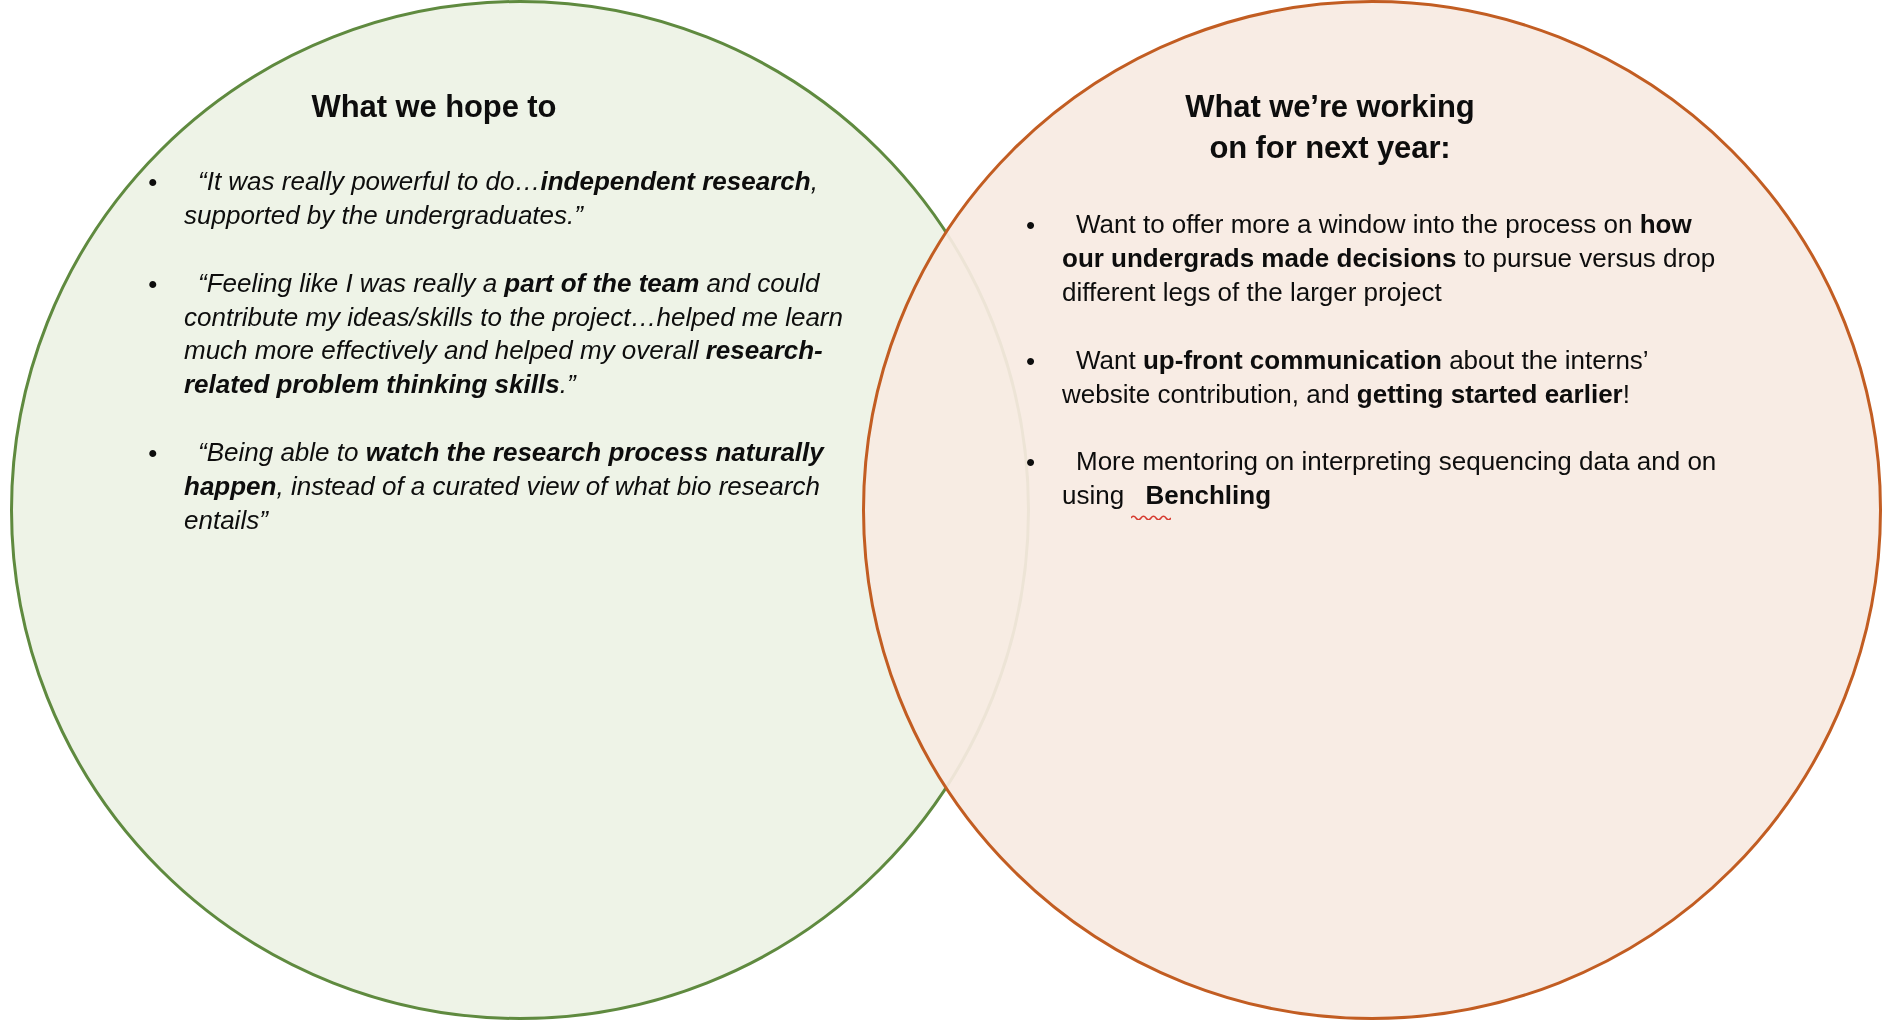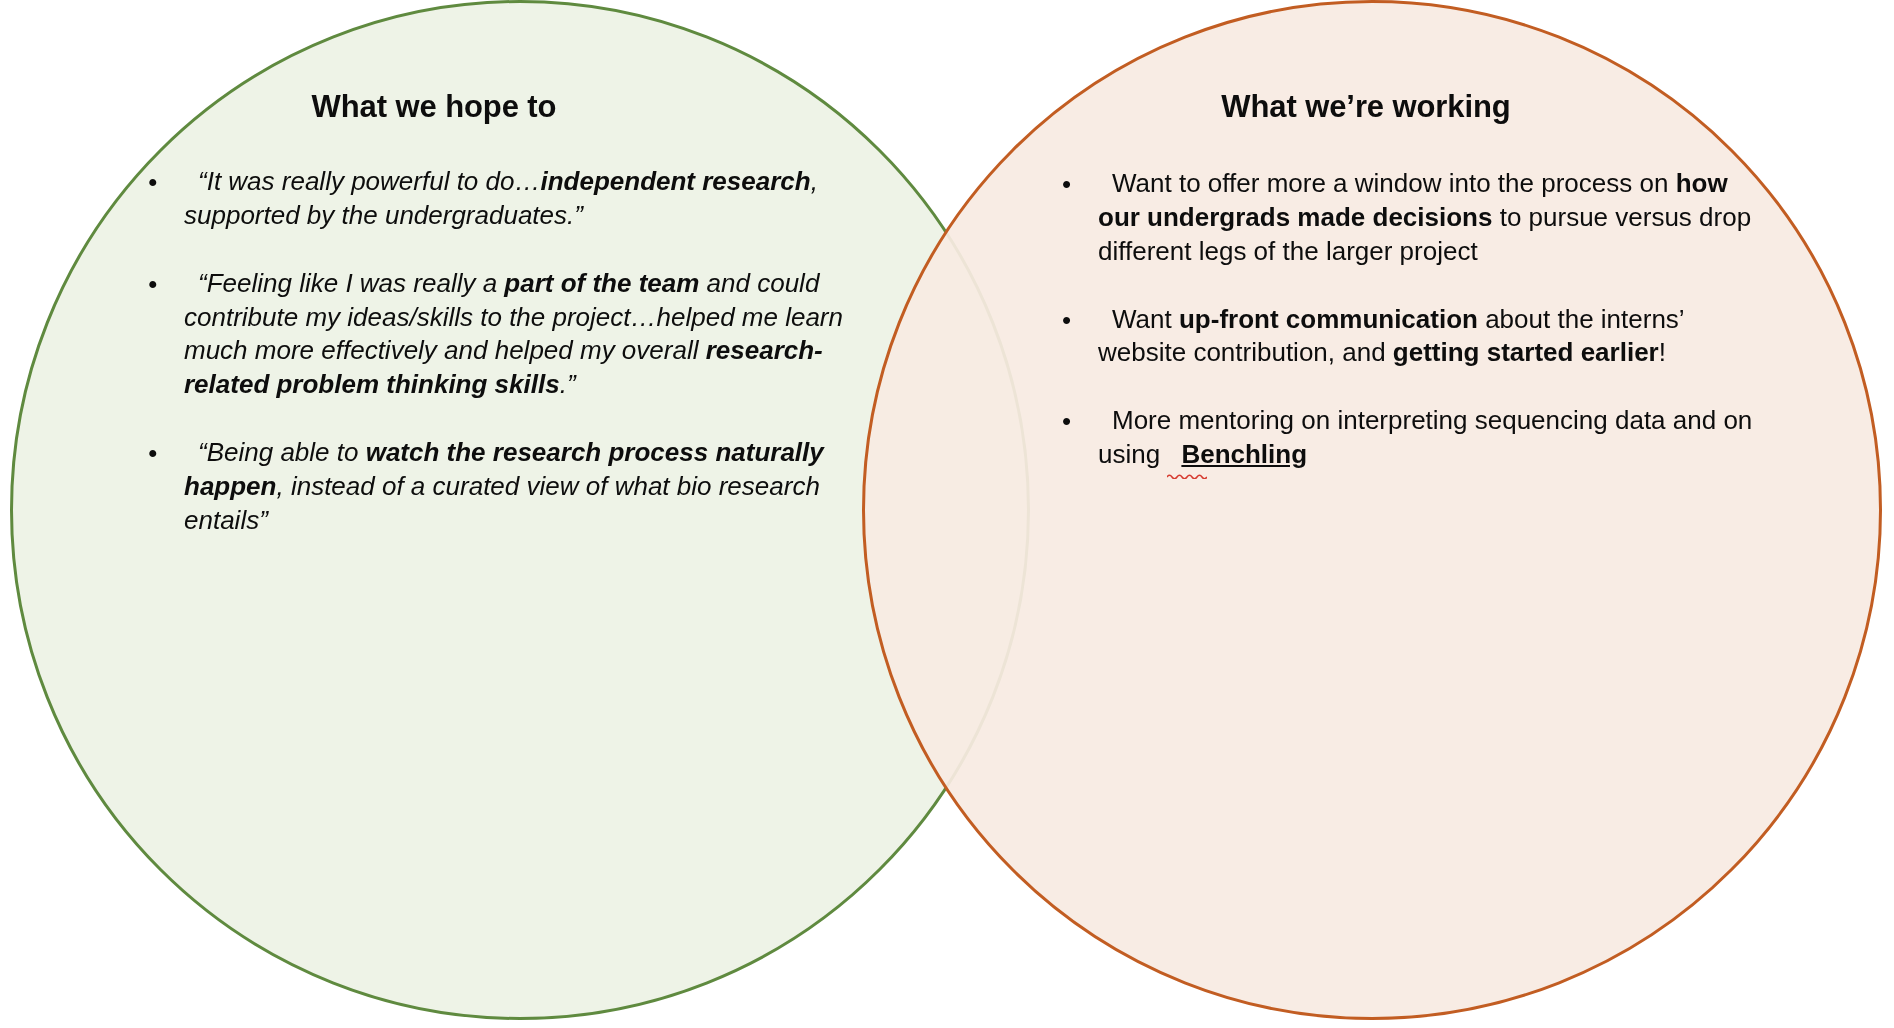--- a/index.html
+++ b/index.html
@@ -48,21 +48,21 @@
     position: absolute;
     box-sizing: border-box;
     color: #0d0d0d;
   }
   .panel-left {
     left: 148px;
     top: 86px;
     width: 720px;
   }
   .panel-right {
-    left: 1062px;
+    left: 1026px;
     top: 86px;
     width: 700px;
   }
 
   .venn-heading {
     font-size: 31px;
     font-weight: bold;
     line-height: 1.33;
     text-align: center;
     margin: 0 0 0 0;
@@ -98,21 +98,20 @@
 
   .panel-left .bullet-item {
     font-style: italic;
   }
   .panel-left .bullet-item b { font-weight: bold; font-style: italic; }
   .panel-right .bullet-item { font-style: normal; }
   .panel-right .bullet-item b { font-weight: bold; }
 
   .spell-error {
     font-weight: bold;
-    text-decoration: underline;
     text-underline-offset: 2px;
     position: relative;
     display: inline-block;
   }
   .spell-error .squiggle {
     position: absolute;
     left: 0;
     right: 0;
     bottom: -7px;
     height: 6px;
@@ -135,20 +134,21 @@
     <ul class="bullet-list" id="left-bullets">
         <li class="bullet-item"><span>“It was really powerful to do…</span><b>independent research</b><span>, supported by the undergraduates.”</span></li>
         <li class="bullet-item"><span>“Feeling like I was really a </span><b>part of the team</b><span> and could contribute my ideas/skills to the project…helped me learn much more effectively and helped my overall </span><b>research-related problem thinking skills</b><span>.”</span></li>
         <li class="bullet-item"><span>“Being able to </span><b>watch the research process naturally happen</b><span>, instead of a curated view of what bio research entails”</span></li>
       </ul>
   </div>
 
   <div class="panel panel-right">
     <div class="venn-heading">
       <span>What we’re working</span><br>
+      <span>on for next year:</span>
     </div>
     <ul class="bullet-list" id="right-bullets">
         <li class="bullet-item"><span>Want to offer more a window into the process on </span><b>how our undergrads made decisions</b><span> to pursue versus drop different legs of the larger project</span></li>
         <li class="bullet-item"><span>Want </span><b>up-front communication</b><span> about the interns’ website contribution, and </span><b>getting started earlier</b><span>!</span></li>
         <li class="bullet-item"><span>More mentoring on interpreting sequencing data and on using </span><span class="spell-error"><span>Benchling</span><svg class="squiggle" preserveAspectRatio="none" viewBox="0 0 40 6">
               <path d="M0 4 Q2.5 0.5 5 4 T10 4 T15 4 T20 4 T25 4 T30 4 T35 4 T40 4" fill="none" stroke="#d63b2f" stroke-width="1.5"></path>
             </svg></span></li>
       </ul>
   </div>
 

